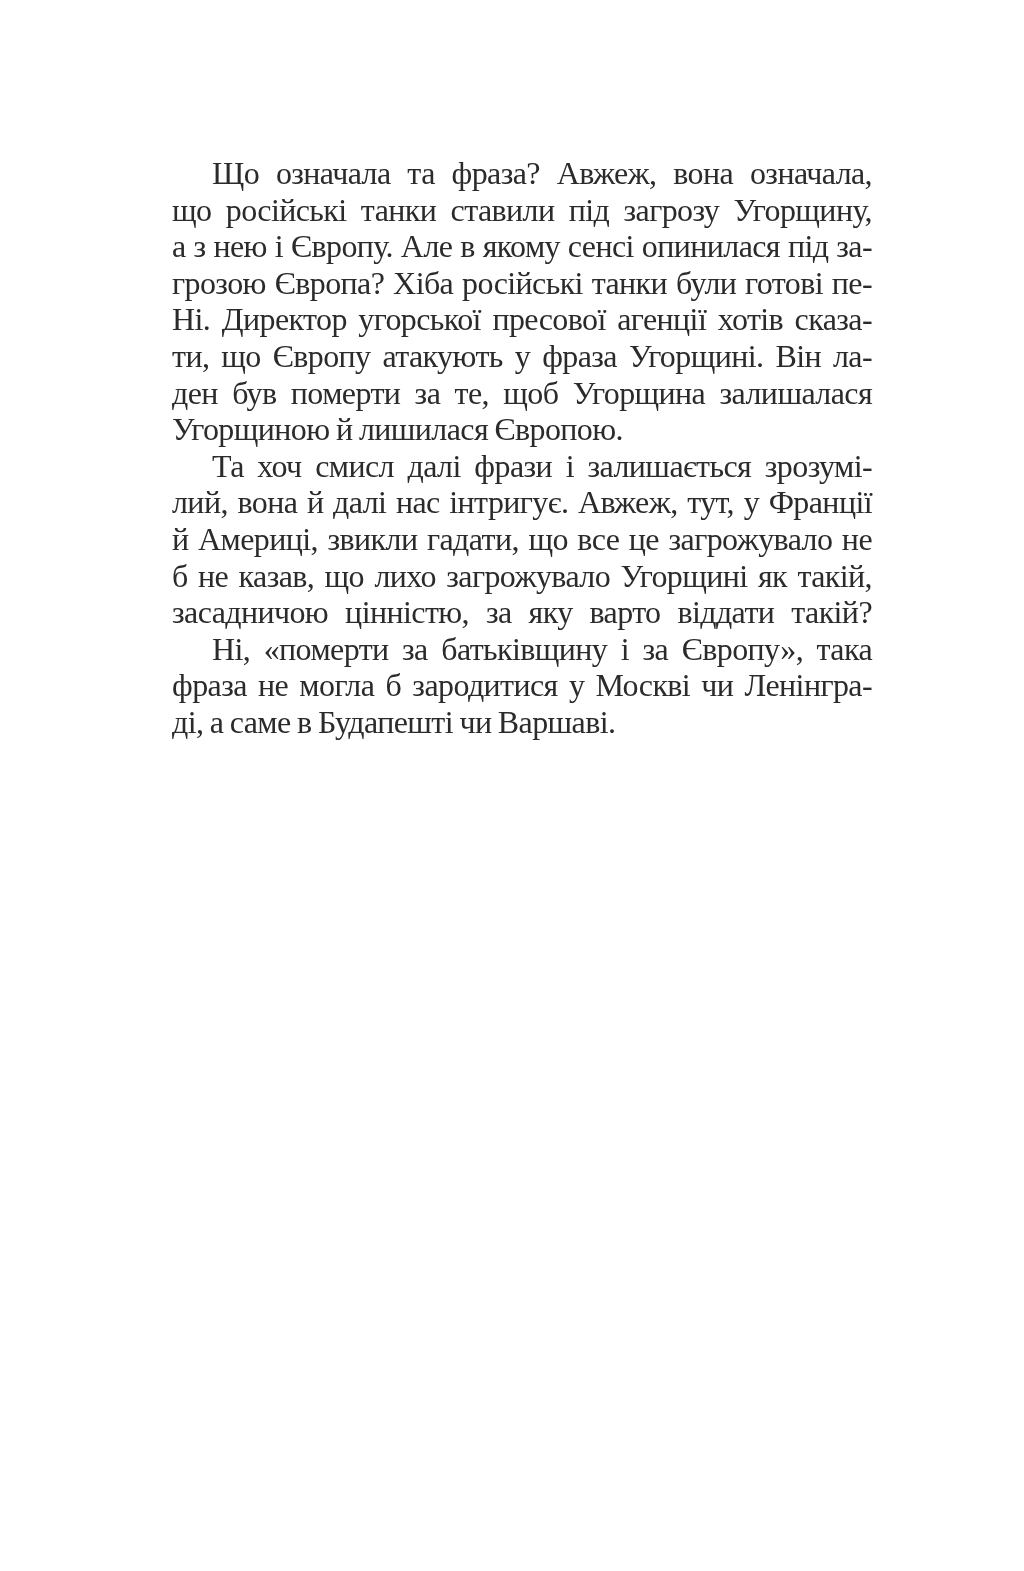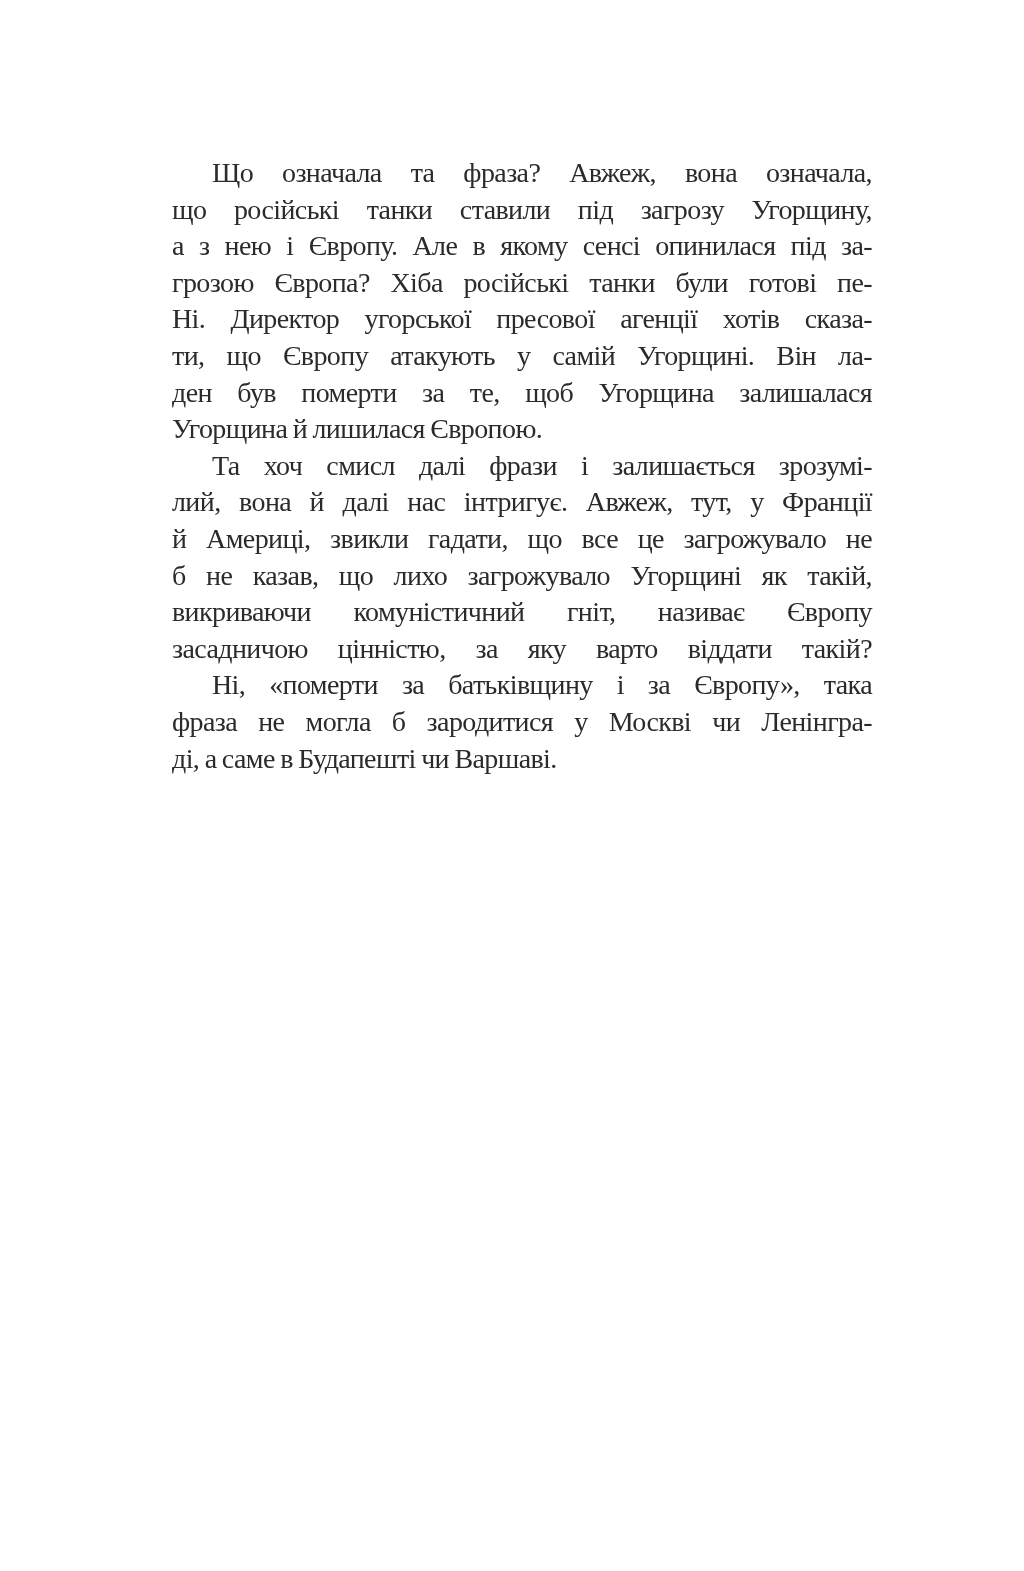--- a/index.html
+++ b/index.html
@@ -13,21 +13,21 @@
       position: relative;
       overflow: hidden;
     }
     .page {
       position: absolute;
       left: 172px;
       top: 155px;
       width: 700px;
       color: #2b2b2b;
       font-family: "Liberation Serif", "DejaVu Serif", serif;
-      font-size: 28px;
+      font-size: 32px;
       line-height: 36.6px;
       letter-spacing: -0.6px;
       word-spacing: -1px;
     }
     .line {
       display: block;
       white-space: nowrap;
       text-align: justify;
       text-align-last: justify;
       height: 36.6px;
@@ -42,30 +42,29 @@
 </head>
 <body>
 
 <div class="page">
   <div class="paragraph">
     <span class="line indent">Що означала та фраза? Авжеж, вона означала,</span>
     <span class="line">що російські танки ставили під загрозу Угорщину,</span>
     <span class="line">а з нею і Європу. Але в якому сенсі опинилася під за-</span>
     <span class="line">грозою Європа? Хіба російські танки були готові пе-</span>
     <span class="line">Ні. Директор угорської пресової агенції хотів сказа-</span>
-    <span class="line">ти, що Європу атакують у самій Угорщині. Він ла-</span>
+    <span class="line">ти, що Європу атакують у фраза Угорщині. Він ла-</span>
     <span class="line">ден був померти за те, щоб Угорщина залишалася</span>
-    <span class="line last">Угорщина й лишилася Європою.</span>
+    <span class="line last">Угорщиною й лишилася Європою.</span>
   </div>
   <div class="paragraph">
     <span class="line indent">Та хоч смисл далі фрази і залишається зрозумі-</span>
     <span class="line">лий, вона й далі нас інтригує. Авжеж, тут, у Франції</span>
     <span class="line">й Америці, звикли гадати, що все це загрожувало не</span>
     <span class="line">б не казав, що лихо загрожувало Угорщині як такій,</span>
-    <span class="line">викриваючи комуністичний гніт, називає Європу</span>
     <span class="line">засадничою цінністю, за яку варто віддати такій?</span>
   </div>
   <div class="paragraph">
     <span class="line indent">Ні, «померти за батьківщину і за Європу», така</span>
     <span class="line">фраза не могла б зародитися у Москві чи Ленінгра-</span>
     <span class="line last">ді, а саме в Будапешті чи Варшаві.</span>
   </div>
 </div>
 
 </body></html>

